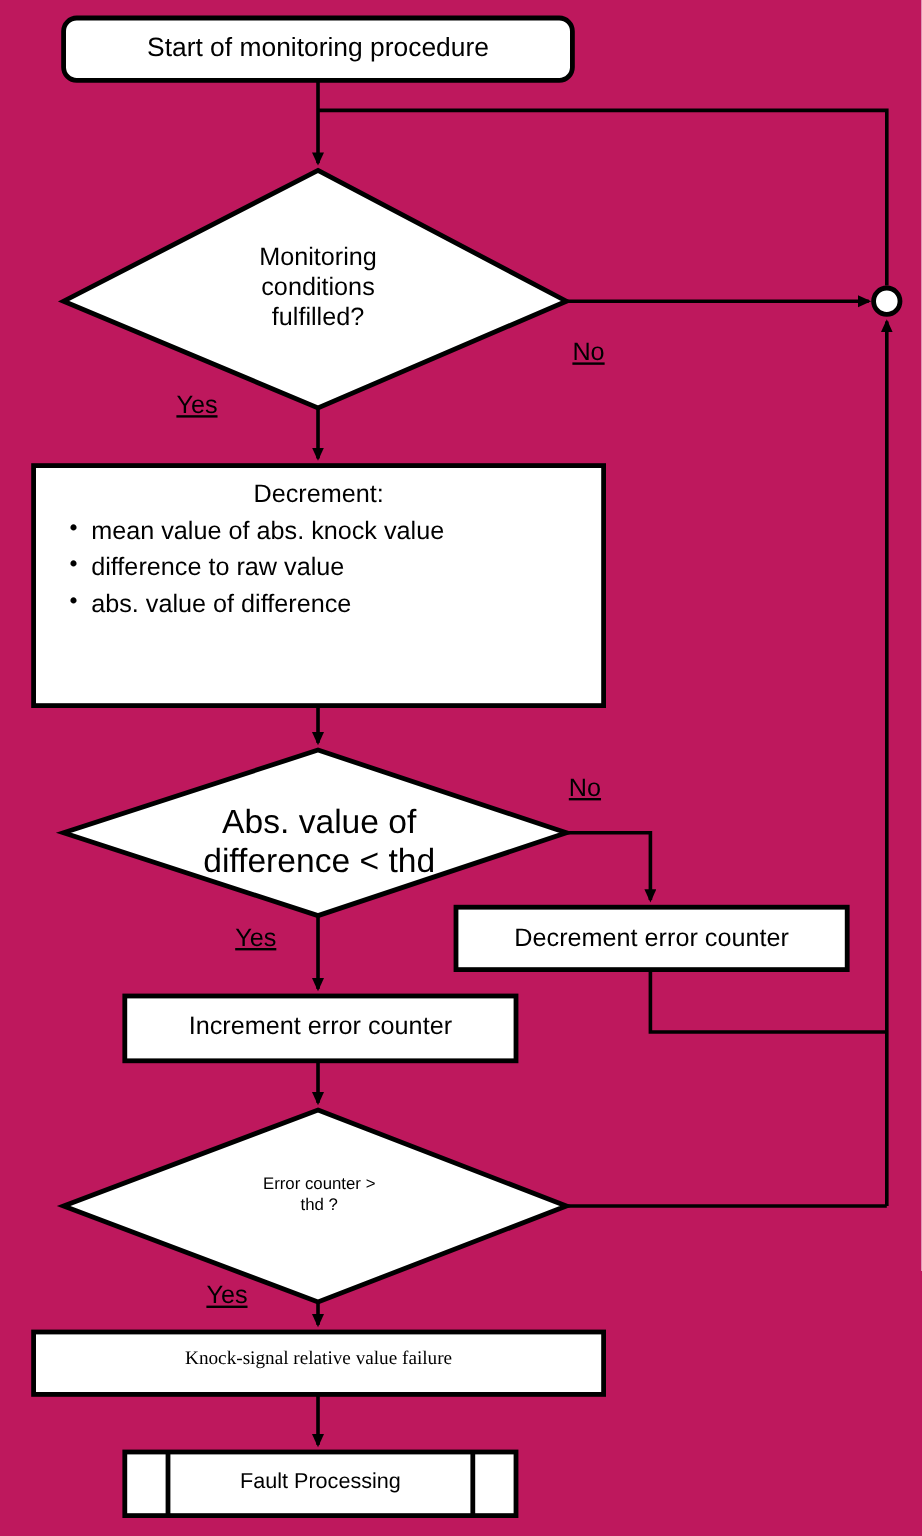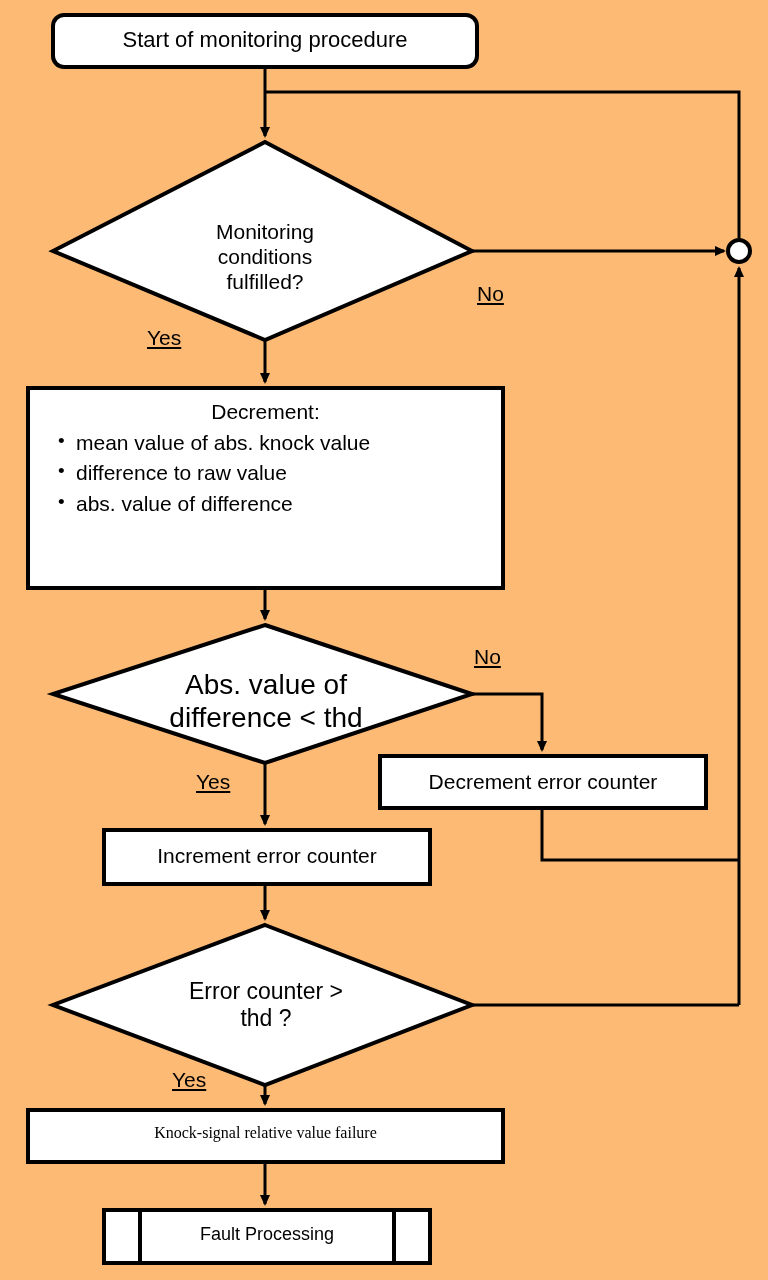--- a/index.html
+++ b/index.html
@@ -9,21 +9,21 @@
     background: #ffffff;
   }
   body {
     font-family: "Liberation Sans", sans-serif;
     color: #000000;
   }
   #flowchart-root {
     position: relative;
     width: 768px;
     height: 1280px;
-    background: #fdba74;
+    background: #be185d;
     overflow: hidden;
   }
   #flow-svg {
     position: absolute;
     left: 0;
     top: 0;
     width: 768px;
     height: 1280px;
   }
   
@@ -42,21 +42,21 @@
     white-space: pre;
     text-decoration: underline;
   }
 
   
   .t-start {
     left: 53px; top: 27px; width: 424px;
     font-size: 22px;
   }
   .t-diamond1 {
-    left: 125px; top: 220px; width: 280px;
+    left: 125px; top: 203px; width: 280px;
     font-size: 21px;
   }
   .t-calc-title {
     left: 28px; top: 400px; width: 475px;
     font-size: 21px;
   }
   .t-calc-list {
     position: absolute;
     left: 56px; top: 428px; width: 447px;
     margin: 0; padding: 0;
@@ -85,21 +85,21 @@
   .t-decrement {
     left: 380px; top: 770px; width: 326px;
     font-size: 21px;
   }
   .t-increment {
     left: 104px; top: 844px; width: 326px;
     font-size: 21px;
   }
   .t-diamond3 {
     left: 135px; top: 978px; width: 262px;
-    font-size: 23px;
+    font-size: 14px;
   }
   .t-knock {
     left: 28px; top: 1124px; width: 475px;
     font-size: 16px;
     font-family: Liberation Serif, serif;
   }
   .t-fault {
     left: 140px; top: 1224px; width: 254px;
     font-size: 18px;
   }

